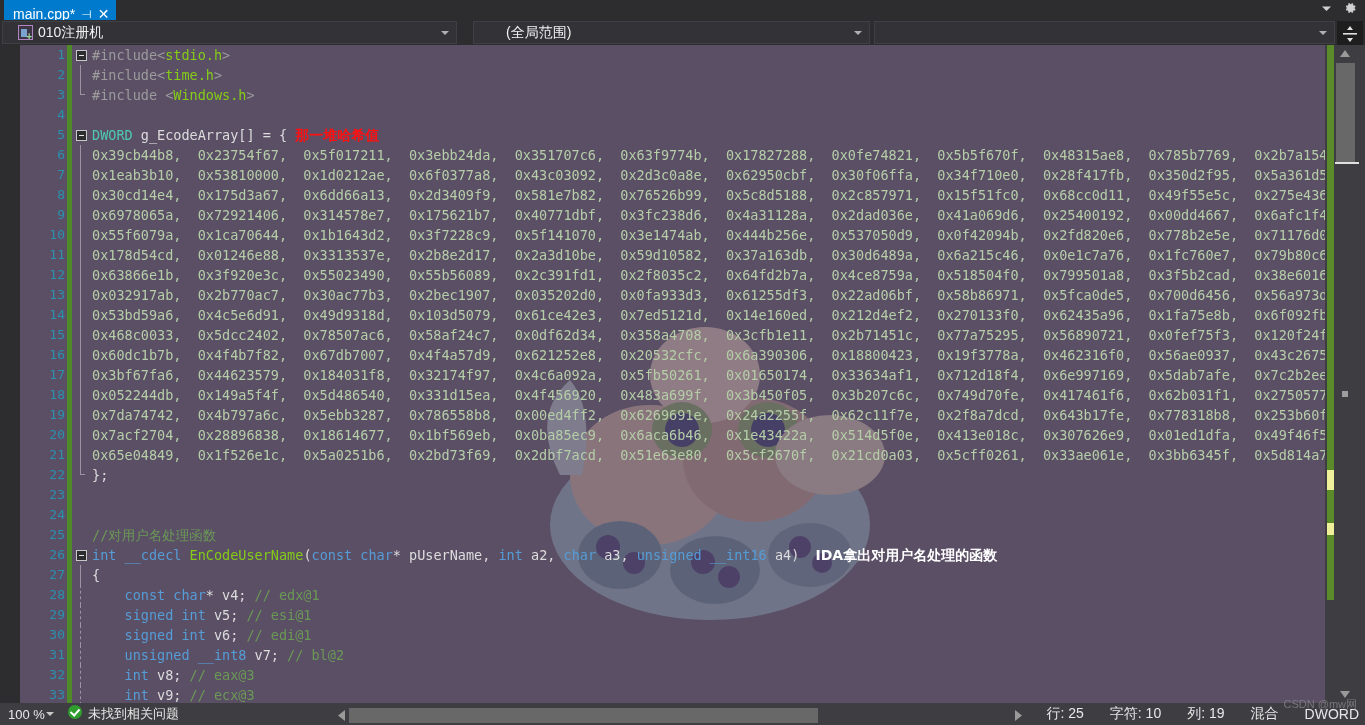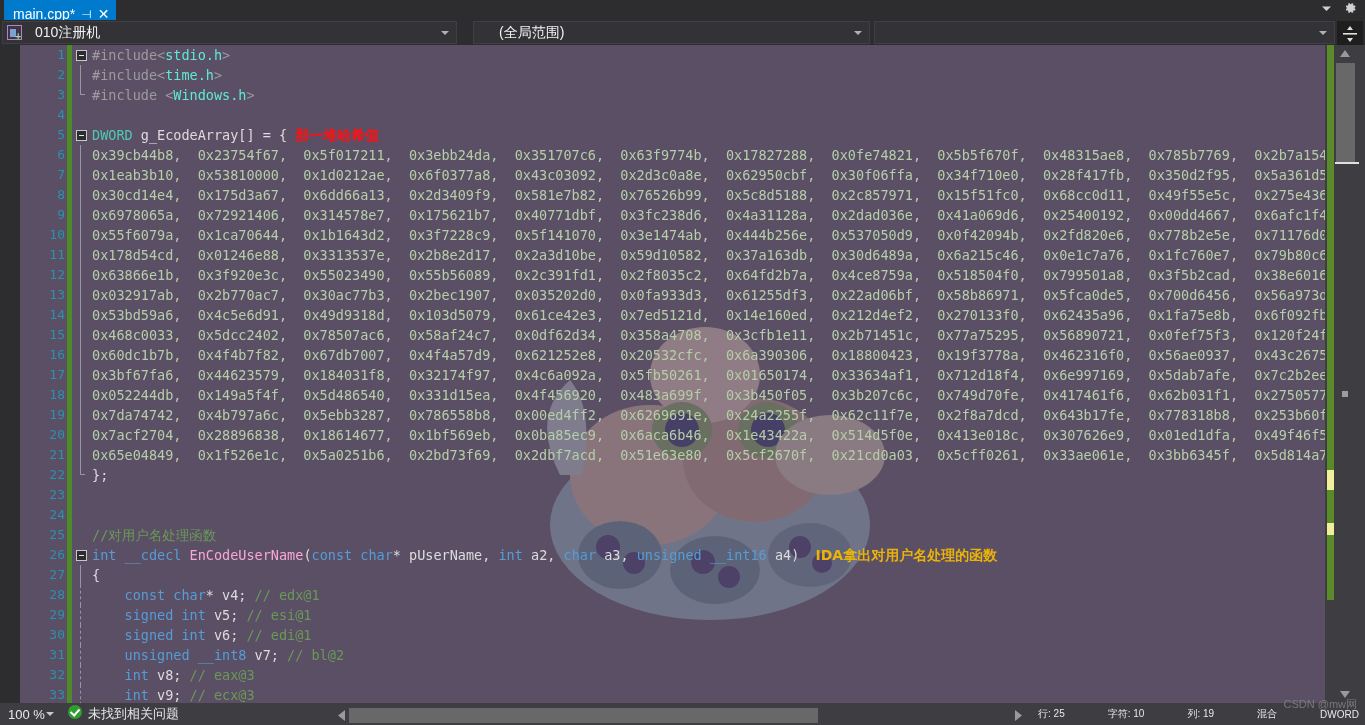--- a/index.html
+++ b/index.html
@@ -42,22 +42,22 @@
     background: #2d2d30;
     display: flex; align-items: stretch;
   }
   .combo {
     height: 23px; margin-top: 1px;
     background: #333337; border: 1px solid #3f3f46;
     display: flex; align-items: center;
     color: #f0f0f0; font-size: 14px;
     position: relative;
   }
-  .combo-1 { width: 455px; margin-left: 2px; padding-left: 4px; gap: 8px; }
-  .combo-2 { width: 397px; margin-left: 16px; padding-left: 25px; }
+  .combo-1 { width: 455px; margin-left: 2px; padding-left: 15px; }
+  .combo-2 { width: 397px; margin-left: 16px; padding-left: 32px; }
   .combo-3 { flex: 1; margin-left: 4px; margin-right: 30px; }
   .combo-label { white-space: nowrap; overflow: hidden; }
   .combo-arrow {
     position: absolute; right: 7px; top: 50%; transform: translateY(-50%);
     width: 0; height: 0;
     border-left: 4px solid transparent; border-right: 4px solid transparent;
     border-top: 4px solid #b0b0b0;
   }
   .scope-icon {
     width: 15px; height: 15px; margin-right: 5px; flex: none;
@@ -139,29 +139,29 @@
   }
   .vline.elbow { bottom: 50%; }
   .vline.elbow::after {
     content: ""; position: absolute; left: 0; bottom: 0;
     width: 5px; height: 1px; background: #9a94a3;
   }
   .ctext { flex: 1; padding-left: 2px; }
 
   
   .t-pre   { color: #9b9b9b; }
-  .t-str   { color: #5eead4; }
+  .t-str   { color: #84cc16; }
   .t-type  { color: #4ec9b0; }
   .t-kw    { color: #569cd6; }
   .t-plain { color: #dcdcdc; }
   .t-num   { color: #b5cea8; }
   .t-com   { color: #6a9955; }
-  .t-fn    { color: #f9a8d4; }
+  .t-fn    { color: #84cc16; }
   .t-red   { color: #ff1111; font-weight: bold; font-family: Liberation Serif, serif; font-size: 14px; }
-  .t-redc  { color: #eab308; font-weight: bold; font-family: "DejaVu Sans", sans-serif; font-size: 14px; }
+  .t-redc  { color: #ffffff; font-weight: bold; font-family: "DejaVu Sans", sans-serif; font-size: 14px; }
 
   
   .ed-right {
     position: absolute; right: 0; top: 0; width: 40px; height: 100%;
     background: #3e3e42;
   }
   .chgbar-right {
     position: absolute; left: 2px; top: 0; width: 7px; height: 555px;
     background: #5a8a2a;
   }
@@ -225,21 +225,21 @@
     background: #3e3e42; display: flex; align-items: center;
   }
   .hs-l, .hs-r { width: 15px; display: flex; justify-content: center; flex: none; }
   .hs-track { flex: 1; height: 15px; position: relative; }
   .hs-thumb {
     position: absolute; left: 0; top: 0; width: 469px; height: 15px;
     background: #686868;
   }
   .status-right {
     position: absolute; right: 6px; display: flex; align-items: center;
-    gap: 43px; font-size: 10px;
+    gap: 26px; font-size: 14px;
   }
   .watermark-text {
     position: absolute; right: 8px; bottom: 13px;
     color: #8a8a8a; font-size: 11px; opacity: .75;
     font-family: "Liberation Sans", sans-serif;
   }
 </style>
 </head>
 <body>
 

